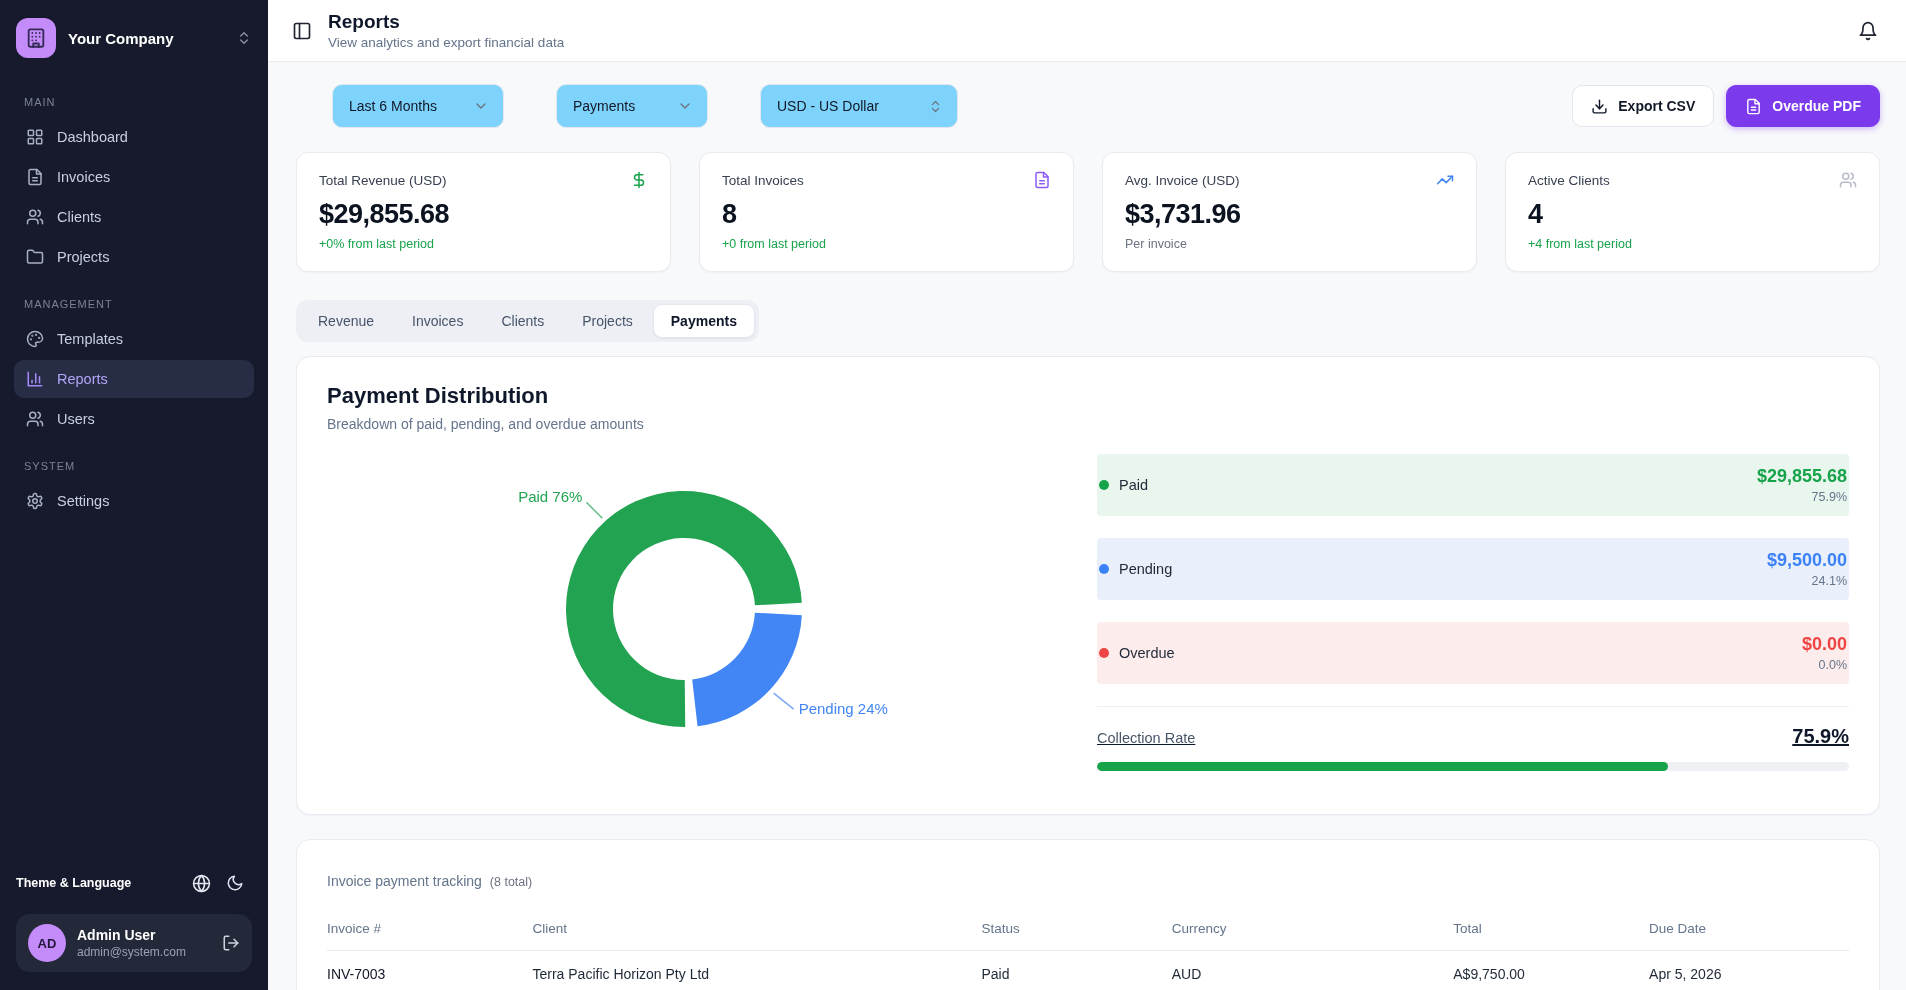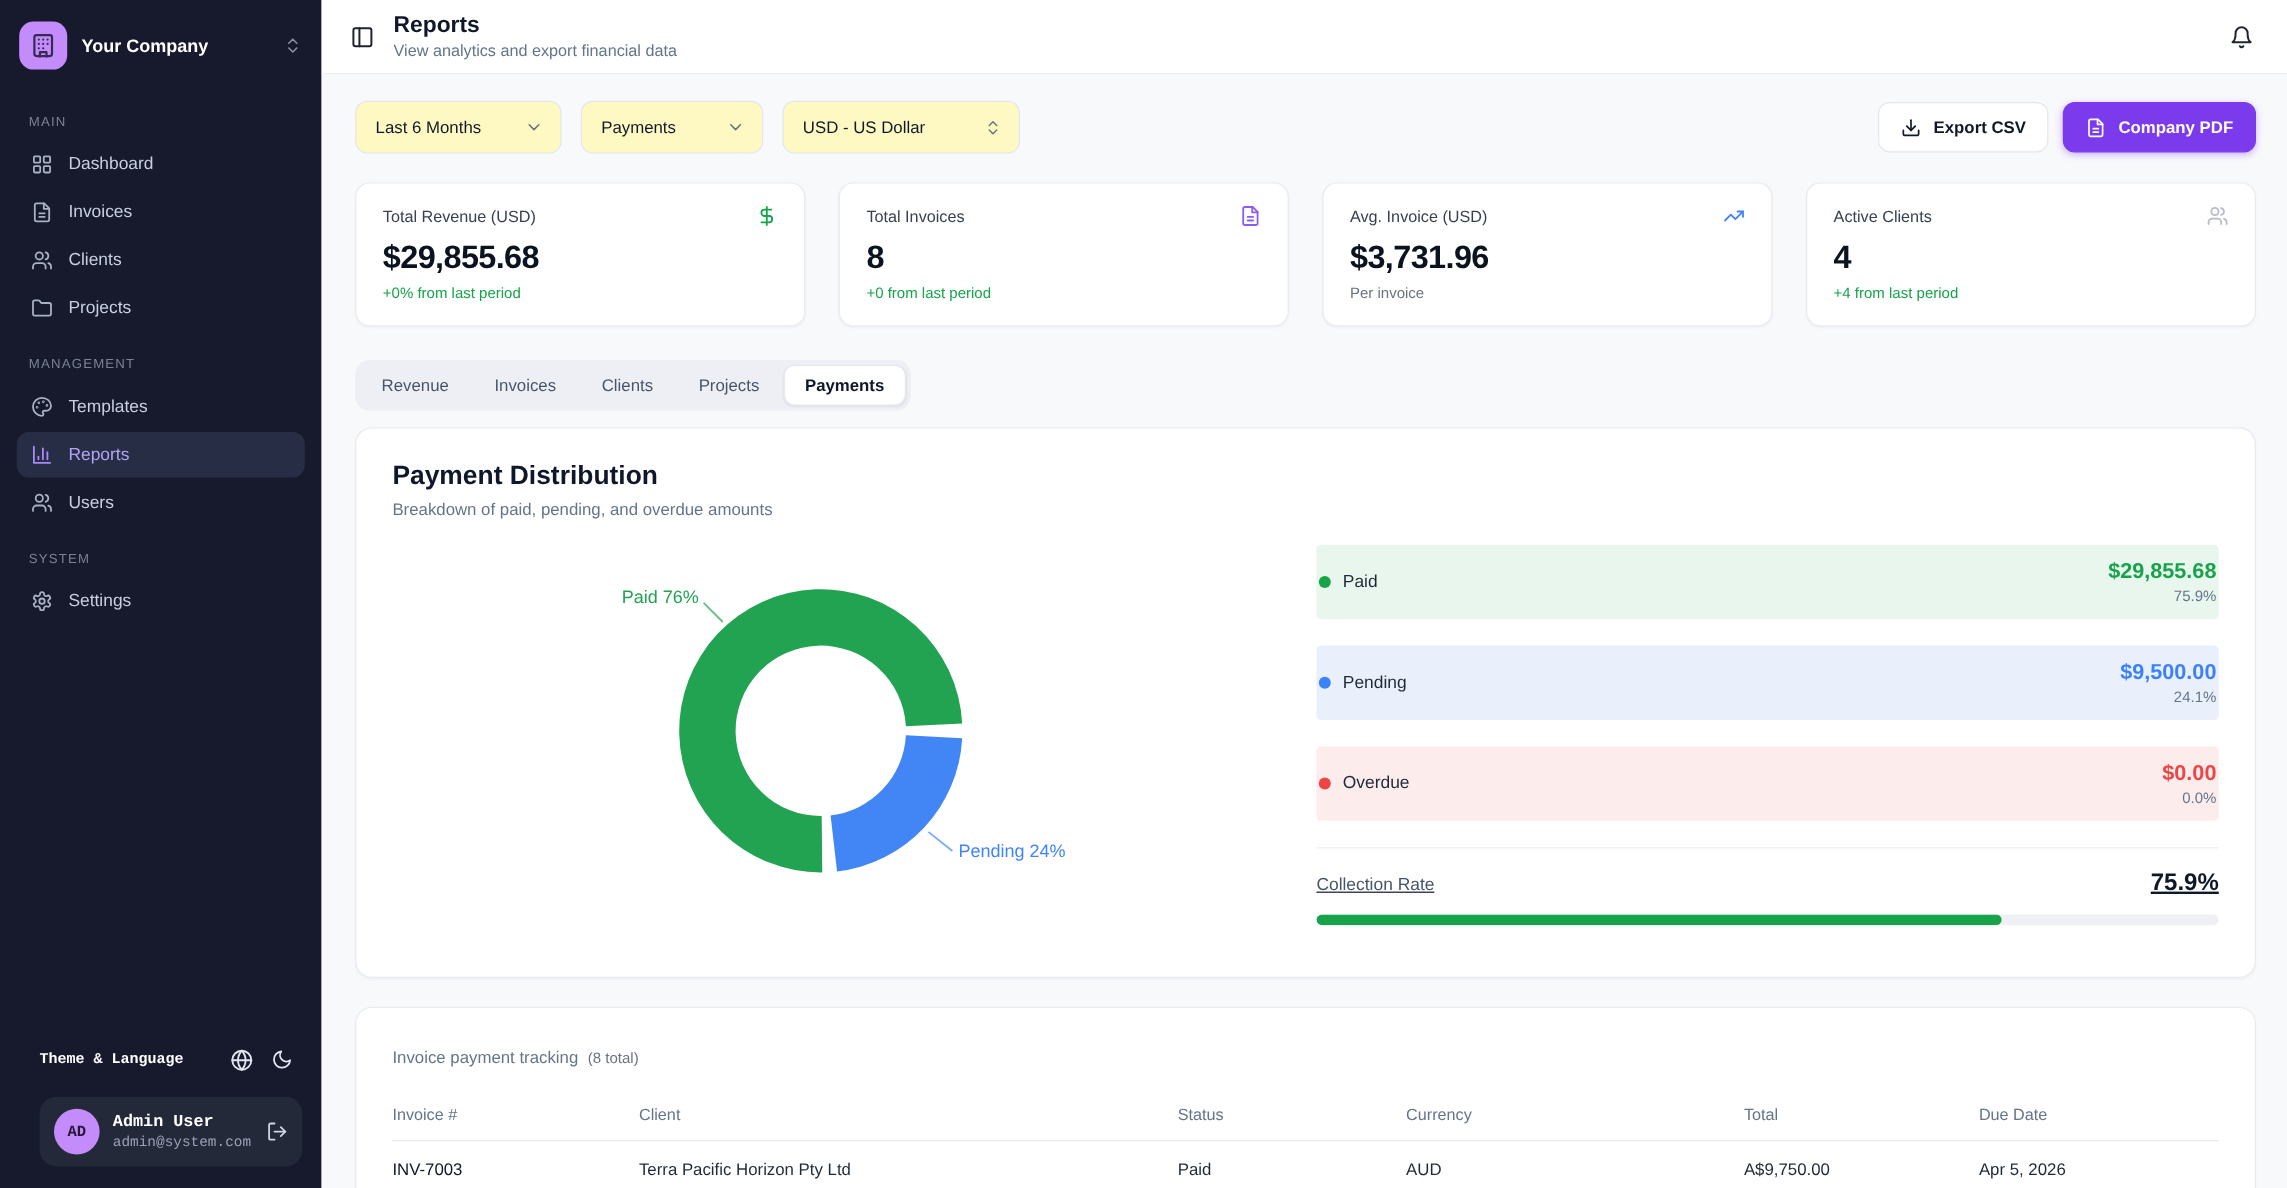--- a/index.html
+++ b/index.html
@@ -12,21 +12,21 @@
   .logo-row { display:flex; align-items:center; gap:12px; padding:18px 16px 16px 16px; cursor:pointer; }
   .logo-badge { width:40px; height:40px; border-radius:12px; background:#c48cfa; display:flex; align-items:center; justify-content:center; color:#342a55; flex-shrink:0; }
   .company-name { font-size:15px; font-weight:700; color:#ffffff; flex:1; }
   .logo-row .chev { color:#8b90a4; }
   .nav { flex:1; padding:0 14px; overflow:hidden; }
   .nav-section-label { font-size:11px; font-weight:400; letter-spacing:0.09em; color:#7c8194; margin:22px 10px 10px 10px; }
   .nav-item { display:flex; align-items:center; gap:13px; padding:10px 12px; border-radius:10px; font-size:14.5px; color:#c9cee0; cursor:pointer; margin-bottom:2px; }
   .nav-item .ic { color:#aab0c4; display:flex; }
   .nav-item.active { background:#282d46; color:#b2a5f6; }
   .nav-item.active .ic { color:#a78bfa; }
-  .side-bottom { padding:14px 16px 18px 33px;font-family:Liberation Mono, monospace; }
+  .side-bottom { padding:14px 16px 18px 16px; }
   .theme-row { display:flex; align-items:center; margin-bottom:16px; }
   .theme-label { font-size:12.5px; font-weight:700; color:#ffffff; flex:1; }
   .icon-btn { background:none; border:none; color:#e2e6f0; width:34px; height:30px; display:flex; align-items:center; justify-content:center; cursor:pointer; }
   .user-card { background:#242939; border-radius:14px; padding:10px 12px; display:flex; align-items:center; gap:11px; cursor:pointer; }
   .avatar { width:38px; height:38px; border-radius:50%; background:#c48cfa; color:#241737; font-size:13px; font-weight:700; display:flex; align-items:center; justify-content:center; flex-shrink:0; }
   .user-meta { flex:1; min-width:0; }
   .user-name { font-size:14px; font-weight:700; color:#ffffff; }
   .user-email { font-size:12px; color:#9aa1b5; margin-top:2px; }
   .logout { color:#cfd4e2; background:none; border:none; cursor:pointer; display:flex; }
 
@@ -34,21 +34,21 @@
   .main { flex:1; display:flex; flex-direction:column; min-width:0; }
   .topbar { height:62px; background:#ffffff; border-bottom:1px solid #e9ebf0; display:flex; align-items:center; padding:0 28px 0 24px; gap:16px; flex-shrink:0; }
   .toggle-btn { background:none; border:none; color:#1f2430; display:flex; cursor:pointer; }
   .page-title { font-size:19px; font-weight:700; color:#0f172a; line-height:1.15; }
   .page-subtitle { font-size:13.5px; color:#64748b; margin-top:2px; }
   .bell-btn { margin-left:auto; background:none; border:none; color:#1f2430; display:flex; cursor:pointer; }
 
   .content { flex:1; background:#f8f9fb; padding:22px 26px 0 28px; overflow:hidden; }
 
   .filter-row { display:flex; align-items:center; gap:16px; }
-  .select { background:#fef9c3; border:1px solid #e3e6ec; border-radius:10px; height:44px; padding:0 14px 0 16px; display:flex; align-items:center; justify-content:space-between; font-size:14px; color:#111827; cursor:pointer; }
+  .select { background:#7dd3fc; border:1px solid #e3e6ec; border-radius:10px; height:44px; padding:0 14px 0 16px; display:flex; align-items:center; justify-content:space-between; font-size:14px; color:#111827; cursor:pointer;margin-left:36px; }
   .select .chev { color:#6b7280; display:flex; }
   .sel-period { width:172px; } .sel-type { width:152px; } .sel-currency { width:198px; }
   .export-group { margin-left:auto; display:flex; gap:12px; }
   .btn { height:42px; border-radius:10px; display:flex; align-items:center; gap:10px; padding:0 18px; font-size:14px; font-weight:600; cursor:pointer; }
   .btn-csv { background:#ffffff; border:1px solid #e3e6ec; color:#111827; }
   .btn-pdf { background:#7c3aed; border:1px solid #7c3aed; color:#ffffff; box-shadow:0 2px 6px rgba(124,58,237,.35); }
 
   .stats { display:grid; grid-template-columns:repeat(4,1fr); gap:28px; margin-top:24px; }
   .stat-card { background:#ffffff; border:1px solid #e9ebf1; border-radius:12px; padding:18px 22px 20px 22px; box-shadow:0 1px 2px rgba(16,24,40,.04); }
   .stat-top { display:flex; align-items:center; justify-content:space-between; }
@@ -308,21 +308,21 @@
             <span>Export CSV</span>
           </button>
           <button class="btn btn-pdf">
             <span>
                 <svg width="17" height="17" viewBox="0 0 24 24" fill="none" stroke="currentColor" stroke-width="2" stroke-linecap="round" stroke-linejoin="round">
                   <path d="M14.5 2H6a2 2 0 0 0-2 2v16a2 2 0 0 0 2 2h12a2 2 0 0 0 2-2V7.5z"></path>
                   <path d="M14 2v6h6"></path>
                   <path d="M9 13h6M9 17h6"></path>
                 </svg>
               </span>
-            <span>Company PDF</span>
+            <span>Overdue PDF</span>
           </button>
         </div>
       </div>
 
       <div class="stats" id="stats">
           <div class="stat-card">
             <div class="stat-top">
               <span class="stat-label">Total Revenue (USD)</span>
               <span style="color:#16a34a">
                 <svg width="18" height="18" viewBox="0 0 24 24" fill="none" stroke="currentColor" stroke-width="2" stroke-linecap="round" stroke-linejoin="round">

